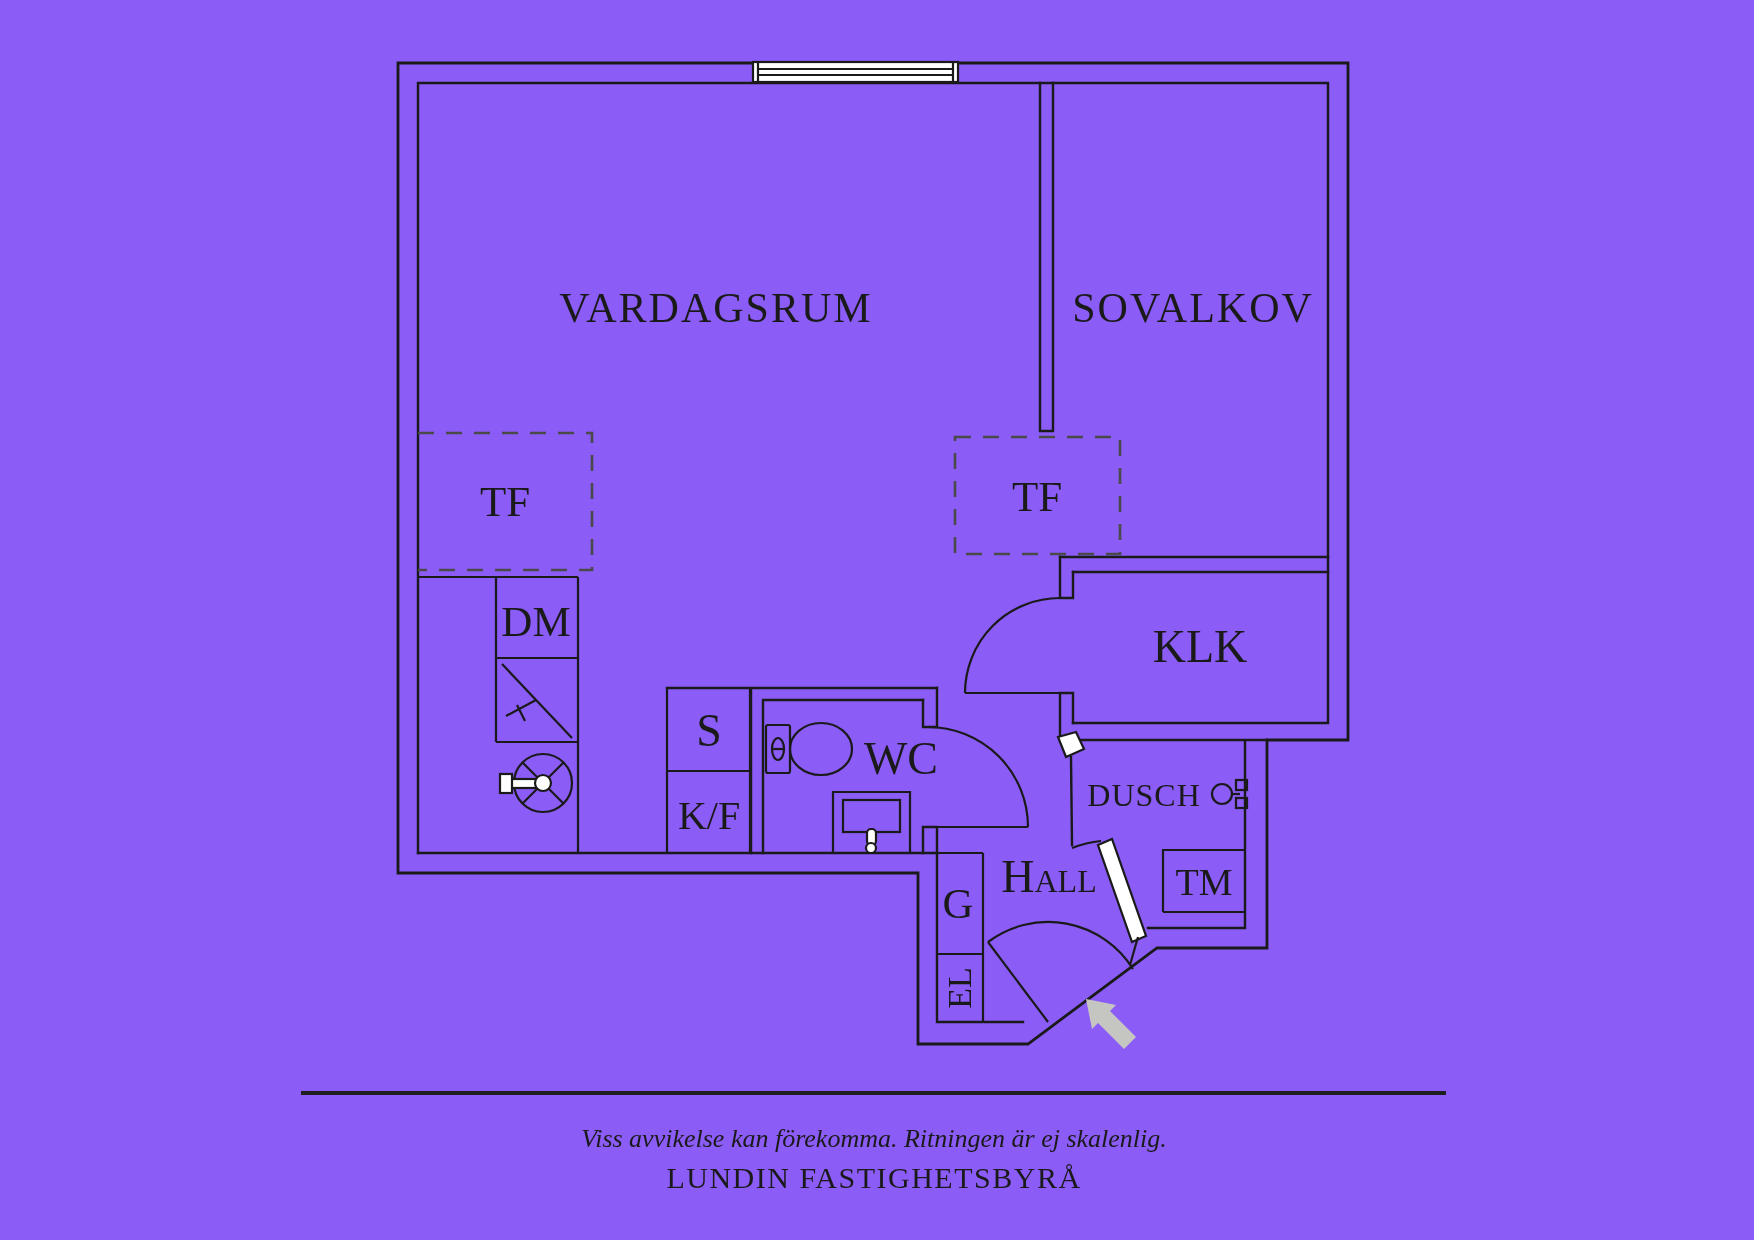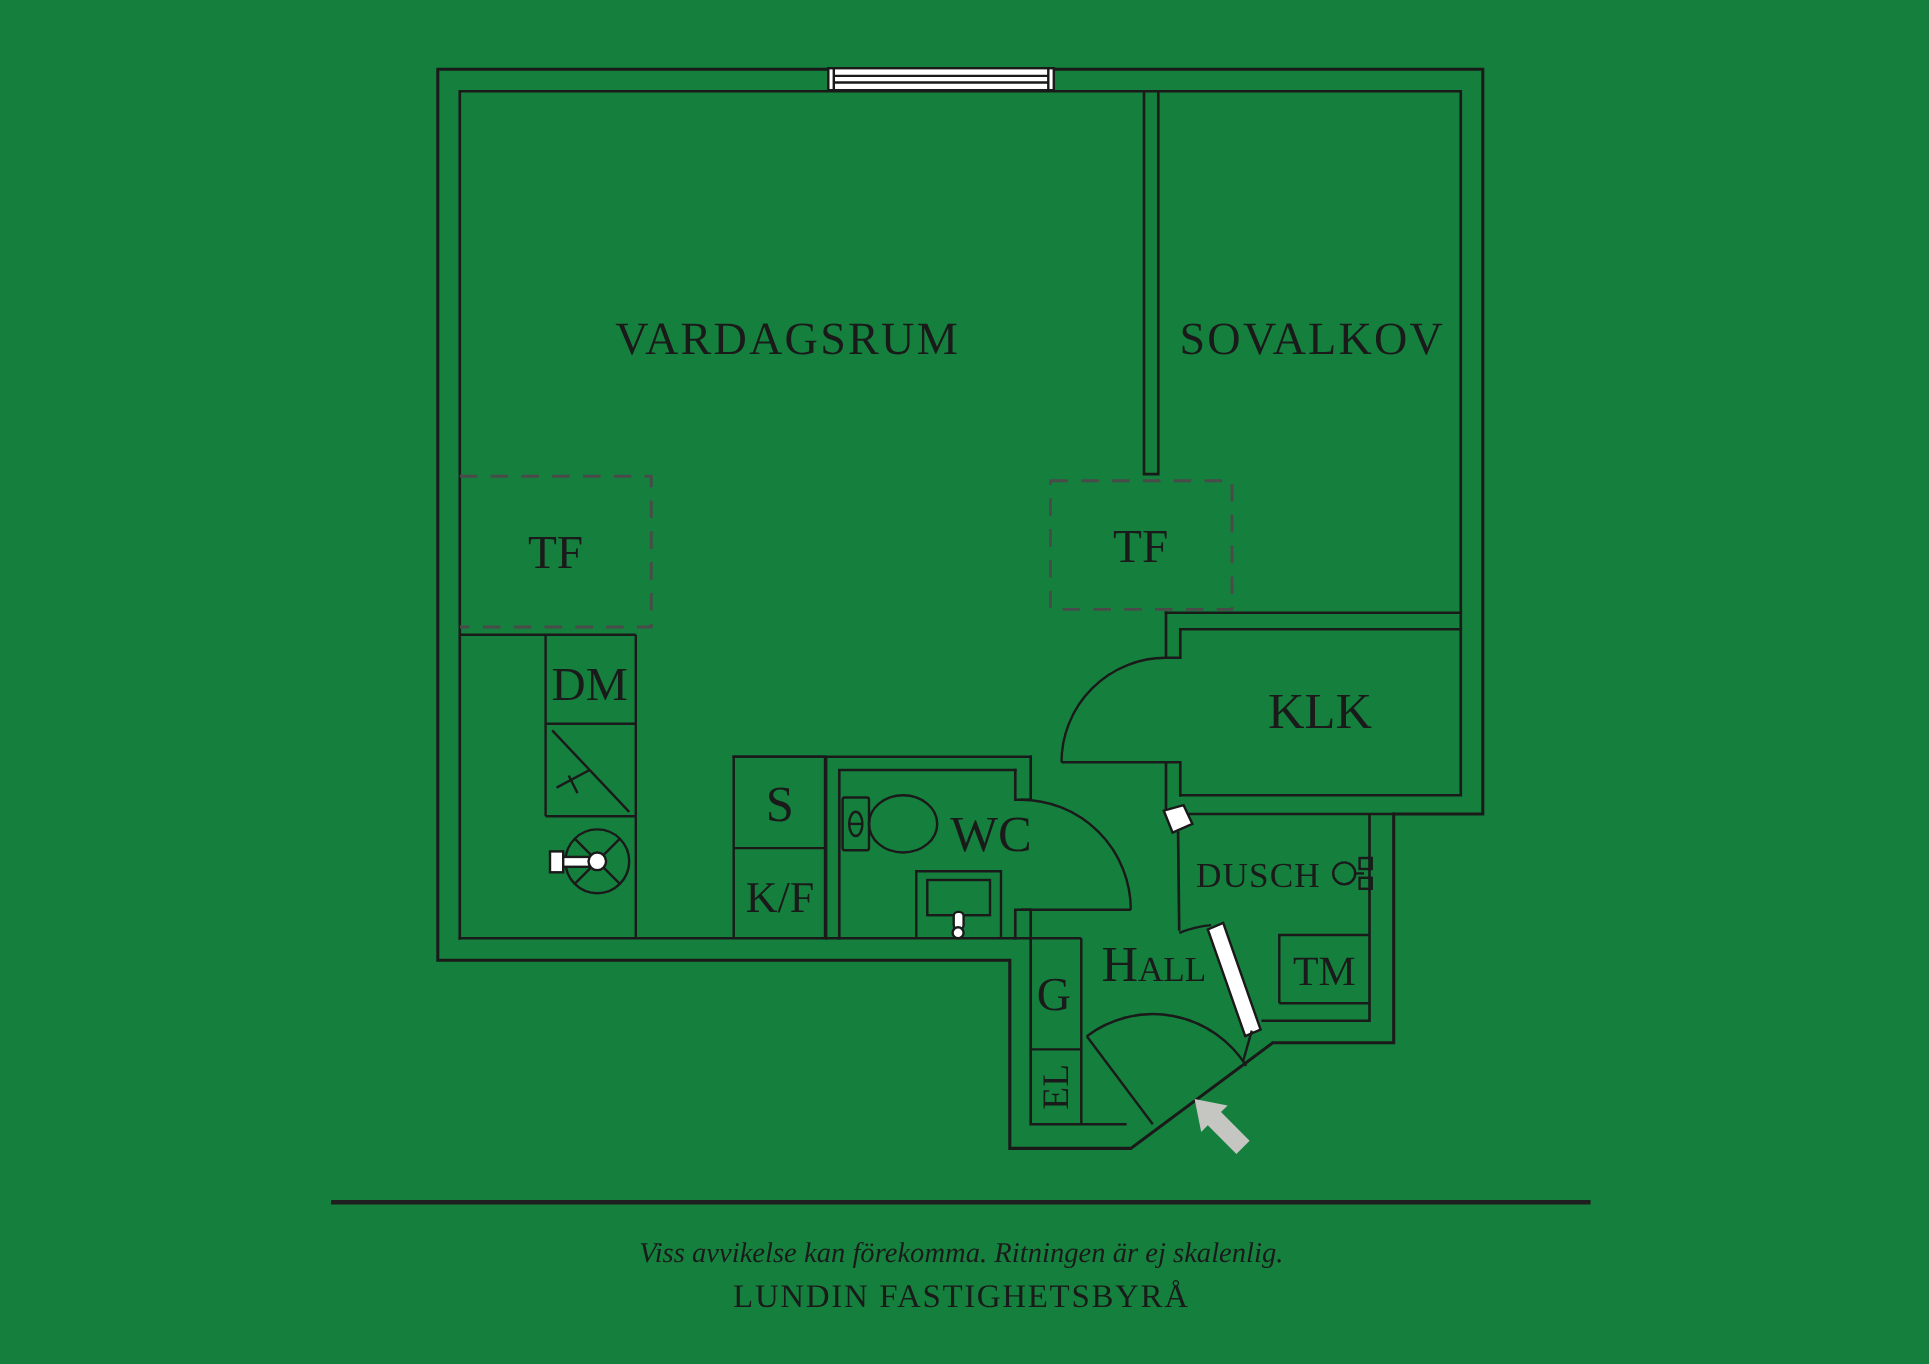--- a/index.html
+++ b/index.html
@@ -1,16 +1,16 @@
 <!DOCTYPE html>
 <html><head>
 <meta charset="utf-8">
 <style>
   html,body{margin:0;padding:0;background:#ffffff;}
-  .page{position:relative;width:1754px;height:1240px;background:#15803d;overflow:hidden;
+  .page{position:relative;width:1754px;height:1240px;background:#8b5cf6;overflow:hidden;
         font-family:"Liberation Serif", serif;}
   svg{position:absolute;left:0;top:0;}
   .room-label{font-family:"Liberation Serif", serif;fill:#1a1a1a;text-anchor:middle;}
   .fs-big{font-size:42px;letter-spacing:2px;}
   .fs-mid{font-size:46px;}
   .fs-box{font-size:43px;}
   .fs-kf{font-size:40px;}
   .fs-dusch{font-size:32px;letter-spacing:1px;}
   .fs-tm{font-size:38px;}
   .fs-el{font-size:34px;}

